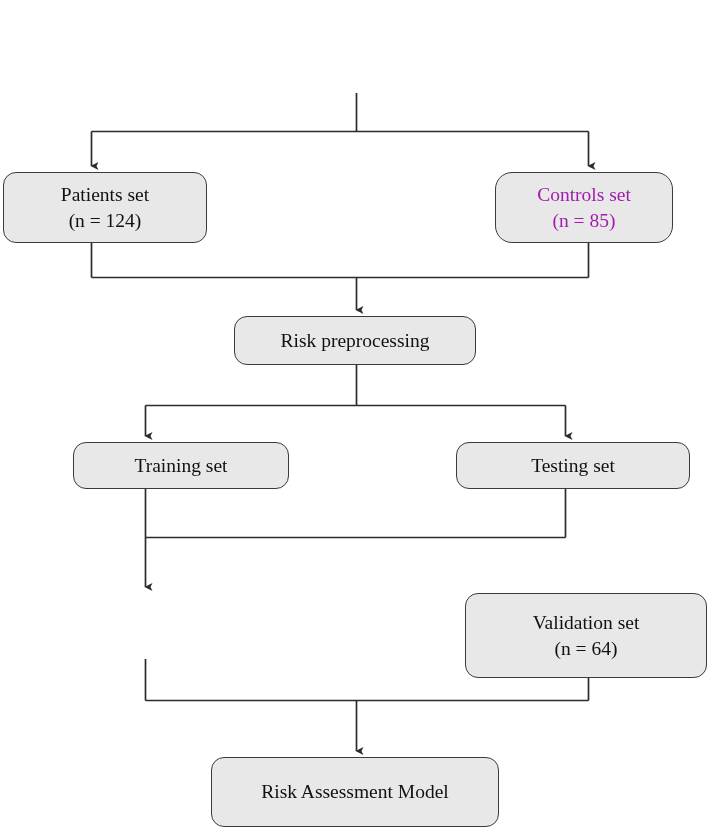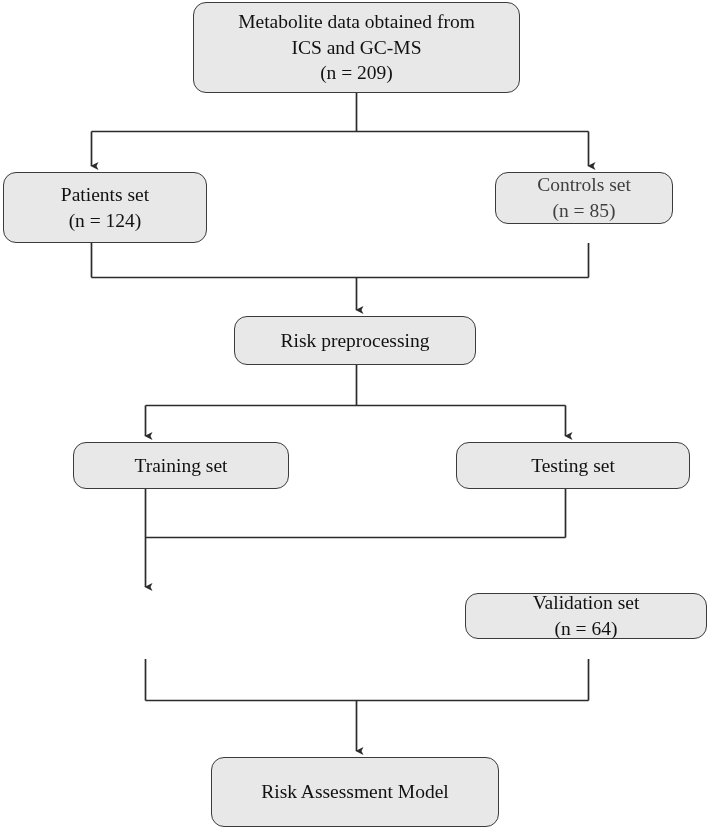--- a/index.html
+++ b/index.html
@@ -76,50 +76,45 @@
       <path d="M145.5,537.5 L565.5,537.5"></path>
       <path d="M145.5,489 L145.5,587" marker-end="url(#arrowhead)"></path>
 
       <path d="M145.5,659 L145.5,700.5"></path>
       <path d="M588.5,659 L588.5,700.5"></path>
       <path d="M145.5,700.5 L588.5,700.5"></path>
       <path d="M356.5,700.5 L356.5,751" marker-end="url(#arrowhead)"></path>
     </g>
   </svg>
 
-  <div class="node" id="node-source" style="left: 193px; top: 2px; width: 327px; height: 91px; background: rgb(232, 232, 232); border-color: rgb(59, 59, 59); color: rgb(17, 17, 17);">
-    <span class="line">Metabolite data obtained from</span>
-    <span class="line">ICS and GC-MS</span>
-    <span class="line">(n = 209)</span>
-  </div>
 
   <div class="node" id="node-patients" style="left: 3px; top: 172px; width: 204px; height: 71px; background: rgb(232, 232, 232); border-color: rgb(59, 59, 59); color: rgb(17, 17, 17);">
     <span class="line">Patients set</span>
     <span class="line">(n = 124)</span>
   </div>
 
-  <div class="node" id="node-controls" style="left: 495px; top: 172px; width: 178px; height: 52px; background: rgb(232, 232, 232); border-color: rgb(59, 59, 59); color: #404040;">
+  <div class="node" id="node-controls" style="left: 495px; top: 172px; width: 178px; height: 71px; background: rgb(232, 232, 232); border-color: rgb(59, 59, 59); color: #a21caf; border-radius: 17px;">
     <span class="line">Controls set</span>
     <span class="line">(n = 85)</span>
   </div>
 
   <div class="node" id="node-preprocessing" style="left: 234px; top: 316px; width: 242px; height: 49px; background: rgb(232, 232, 232); border-color: rgb(59, 59, 59); color: rgb(17, 17, 17);">
     <span class="line">Risk preprocessing</span>
   </div>
 
   <div class="node" id="node-training" style="left: 38px; top: 442px; width: 216px; height: 47px; background: rgb(232, 232, 232); border-color: rgb(59, 59, 59); color: rgb(17, 17, 17); margin-left: 35px;">
     <span class="line">Training set</span>
   </div>
 
   <div class="node" id="node-testing" style="left: 456px; top: 442px; width: 234px; height: 47px; background: rgb(232, 232, 232); border-color: rgb(59, 59, 59); color: rgb(17, 17, 17);">
     <span class="line">Testing set</span>
   </div>
 
 
-  <div class="node" id="node-validation" style="left: 465px; top: 593px; width: 242px; height: 46px; background: rgb(232, 232, 232); border-color: rgb(59, 59, 59); color: rgb(17, 17, 17);">
+  <div class="node" id="node-validation" style="left: 465px; top: 593px; width: 242px; height: 85px; background: rgb(232, 232, 232); border-color: rgb(59, 59, 59); color: rgb(17, 17, 17);">
     <span class="line">Validation set</span>
     <span class="line">(n = 64)</span>
   </div>
 
   <div class="node" id="node-risk" style="left: 211px; top: 757px; width: 288px; height: 70px; background: rgb(232, 232, 232); border-color: rgb(59, 59, 59); color: rgb(17, 17, 17);">
     <span class="line">Risk Assessment Model</span>
   </div>
 
 </div>
 

